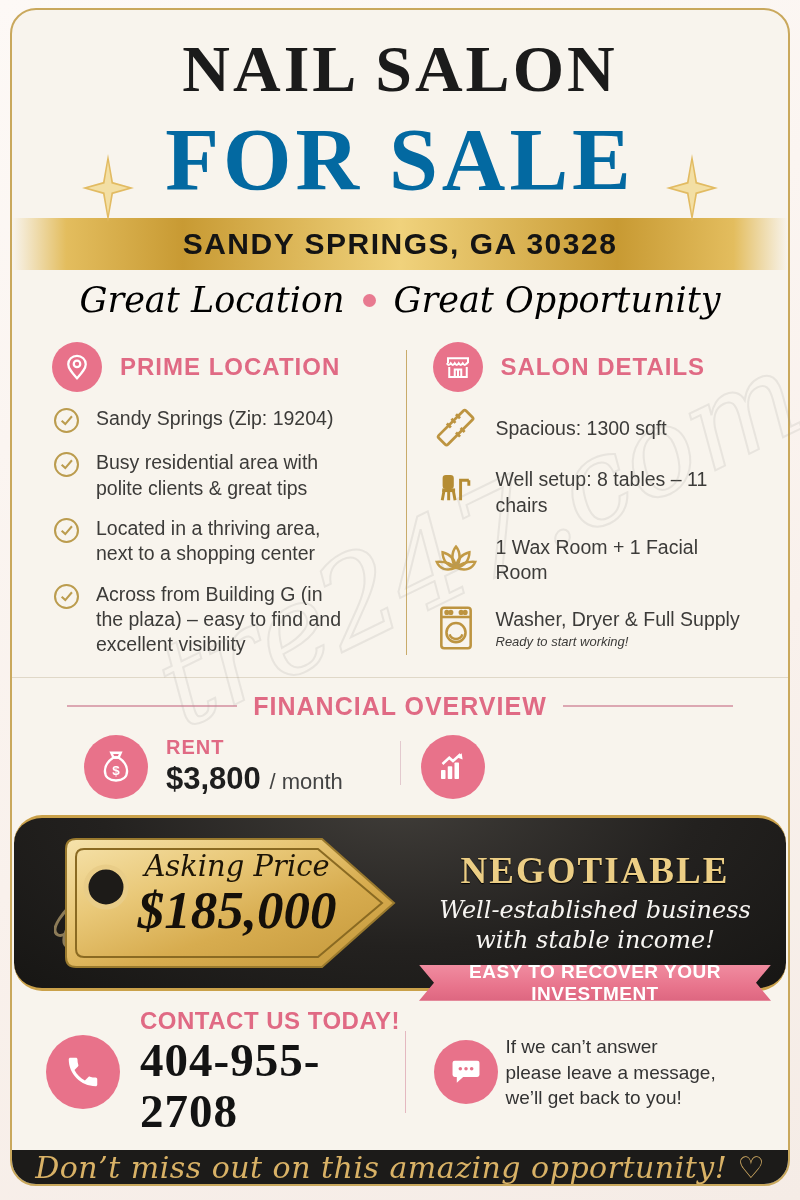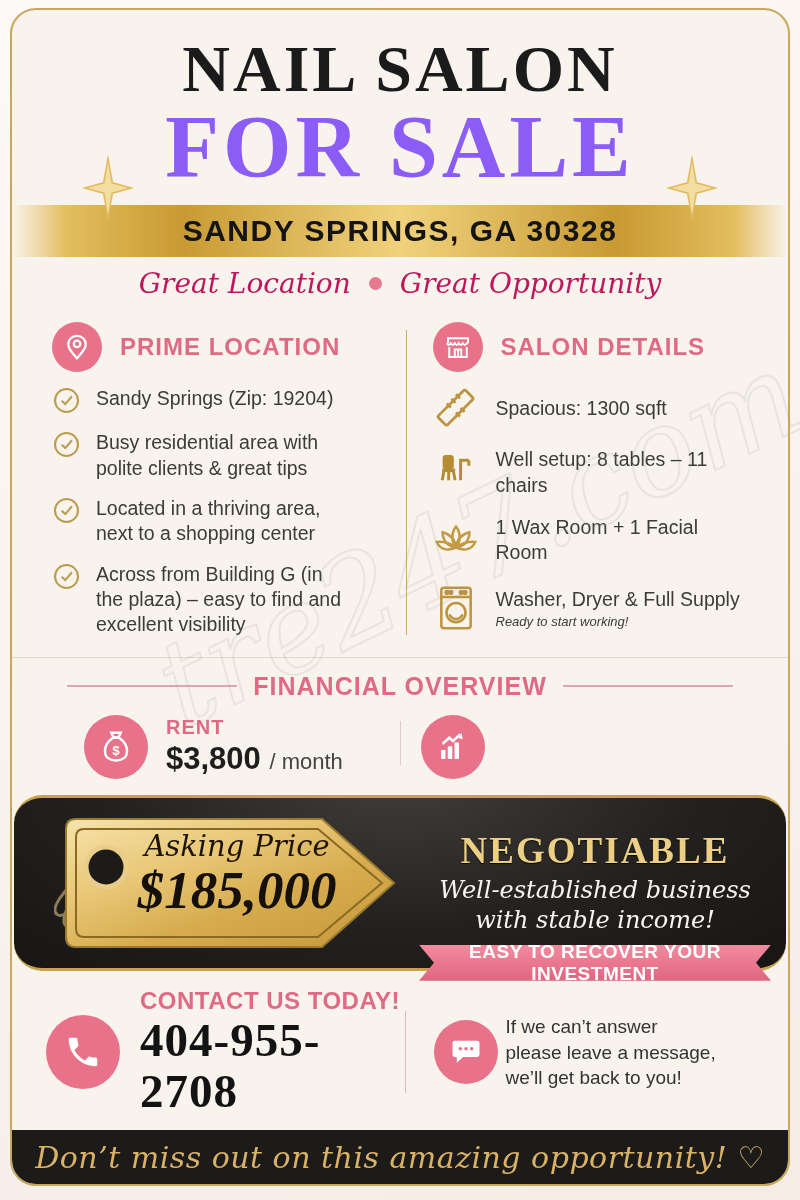--- a/index.html
+++ b/index.html
@@ -17,38 +17,38 @@
     display:flex; flex-direction:column;
   }
   
   .header { text-align:center; padding-top:24px; position:relative; }
   .main-title {
     font-family:"Liberation Serif", serif; font-weight:700;
     font-size:66px; letter-spacing:3px; color:#1b1b1b; line-height:1.05;
   }
   .sub-title {
     font-family:"Liberation Serif", serif; font-weight:700;
-    font-size:88px; letter-spacing:4px; color:#8b5cf6; line-height:1.0;
-    margin-top:0;
+    font-size:88px; letter-spacing:4px; color:#0369a1; line-height:1.0;
+    margin-top:13px;
   }
   .sparkle { position:absolute; top:142px; }
   .sparkle.left { left:68px; }
   .sparkle.right { right:68px; }
   .gold-banner {
     margin-top:14px; height:52px;
     background:linear-gradient(90deg, rgba(240,215,140,0) 0%, #e3bd5e 7%, #c89a33 22%, #f0d27c 50%, #c89a33 78%, #e3bd5e 93%, rgba(240,215,140,0) 100%);
     display:flex; align-items:center; justify-content:center;
   }
   .gold-banner-text {
     font-size:30px; font-weight:700; letter-spacing:1.5px; color:#141414;
   }
   .tagline {
     margin-top:10px; display:flex; align-items:center; justify-content:center; gap:18px;
     font-family:"DejaVu Serif", serif; font-style:italic;
-    font-size:28px; color:#be185d;
+    font-size:35px; color:#000000;
   }
   .tagline .dot { width:13px; height:13px; border-radius:50%; background:#e87a90; }
   
   .columns {
     display:grid; grid-template-columns:1fr 1px 1fr;
     padding:22px 28px 4px 40px; flex:0 0 auto;
   }
   .col-divider { background:#c9ab6a; margin:8px 0 18px 0; }
   .col { padding-right:18px; }
   .col.right { padding-left:26px; }

